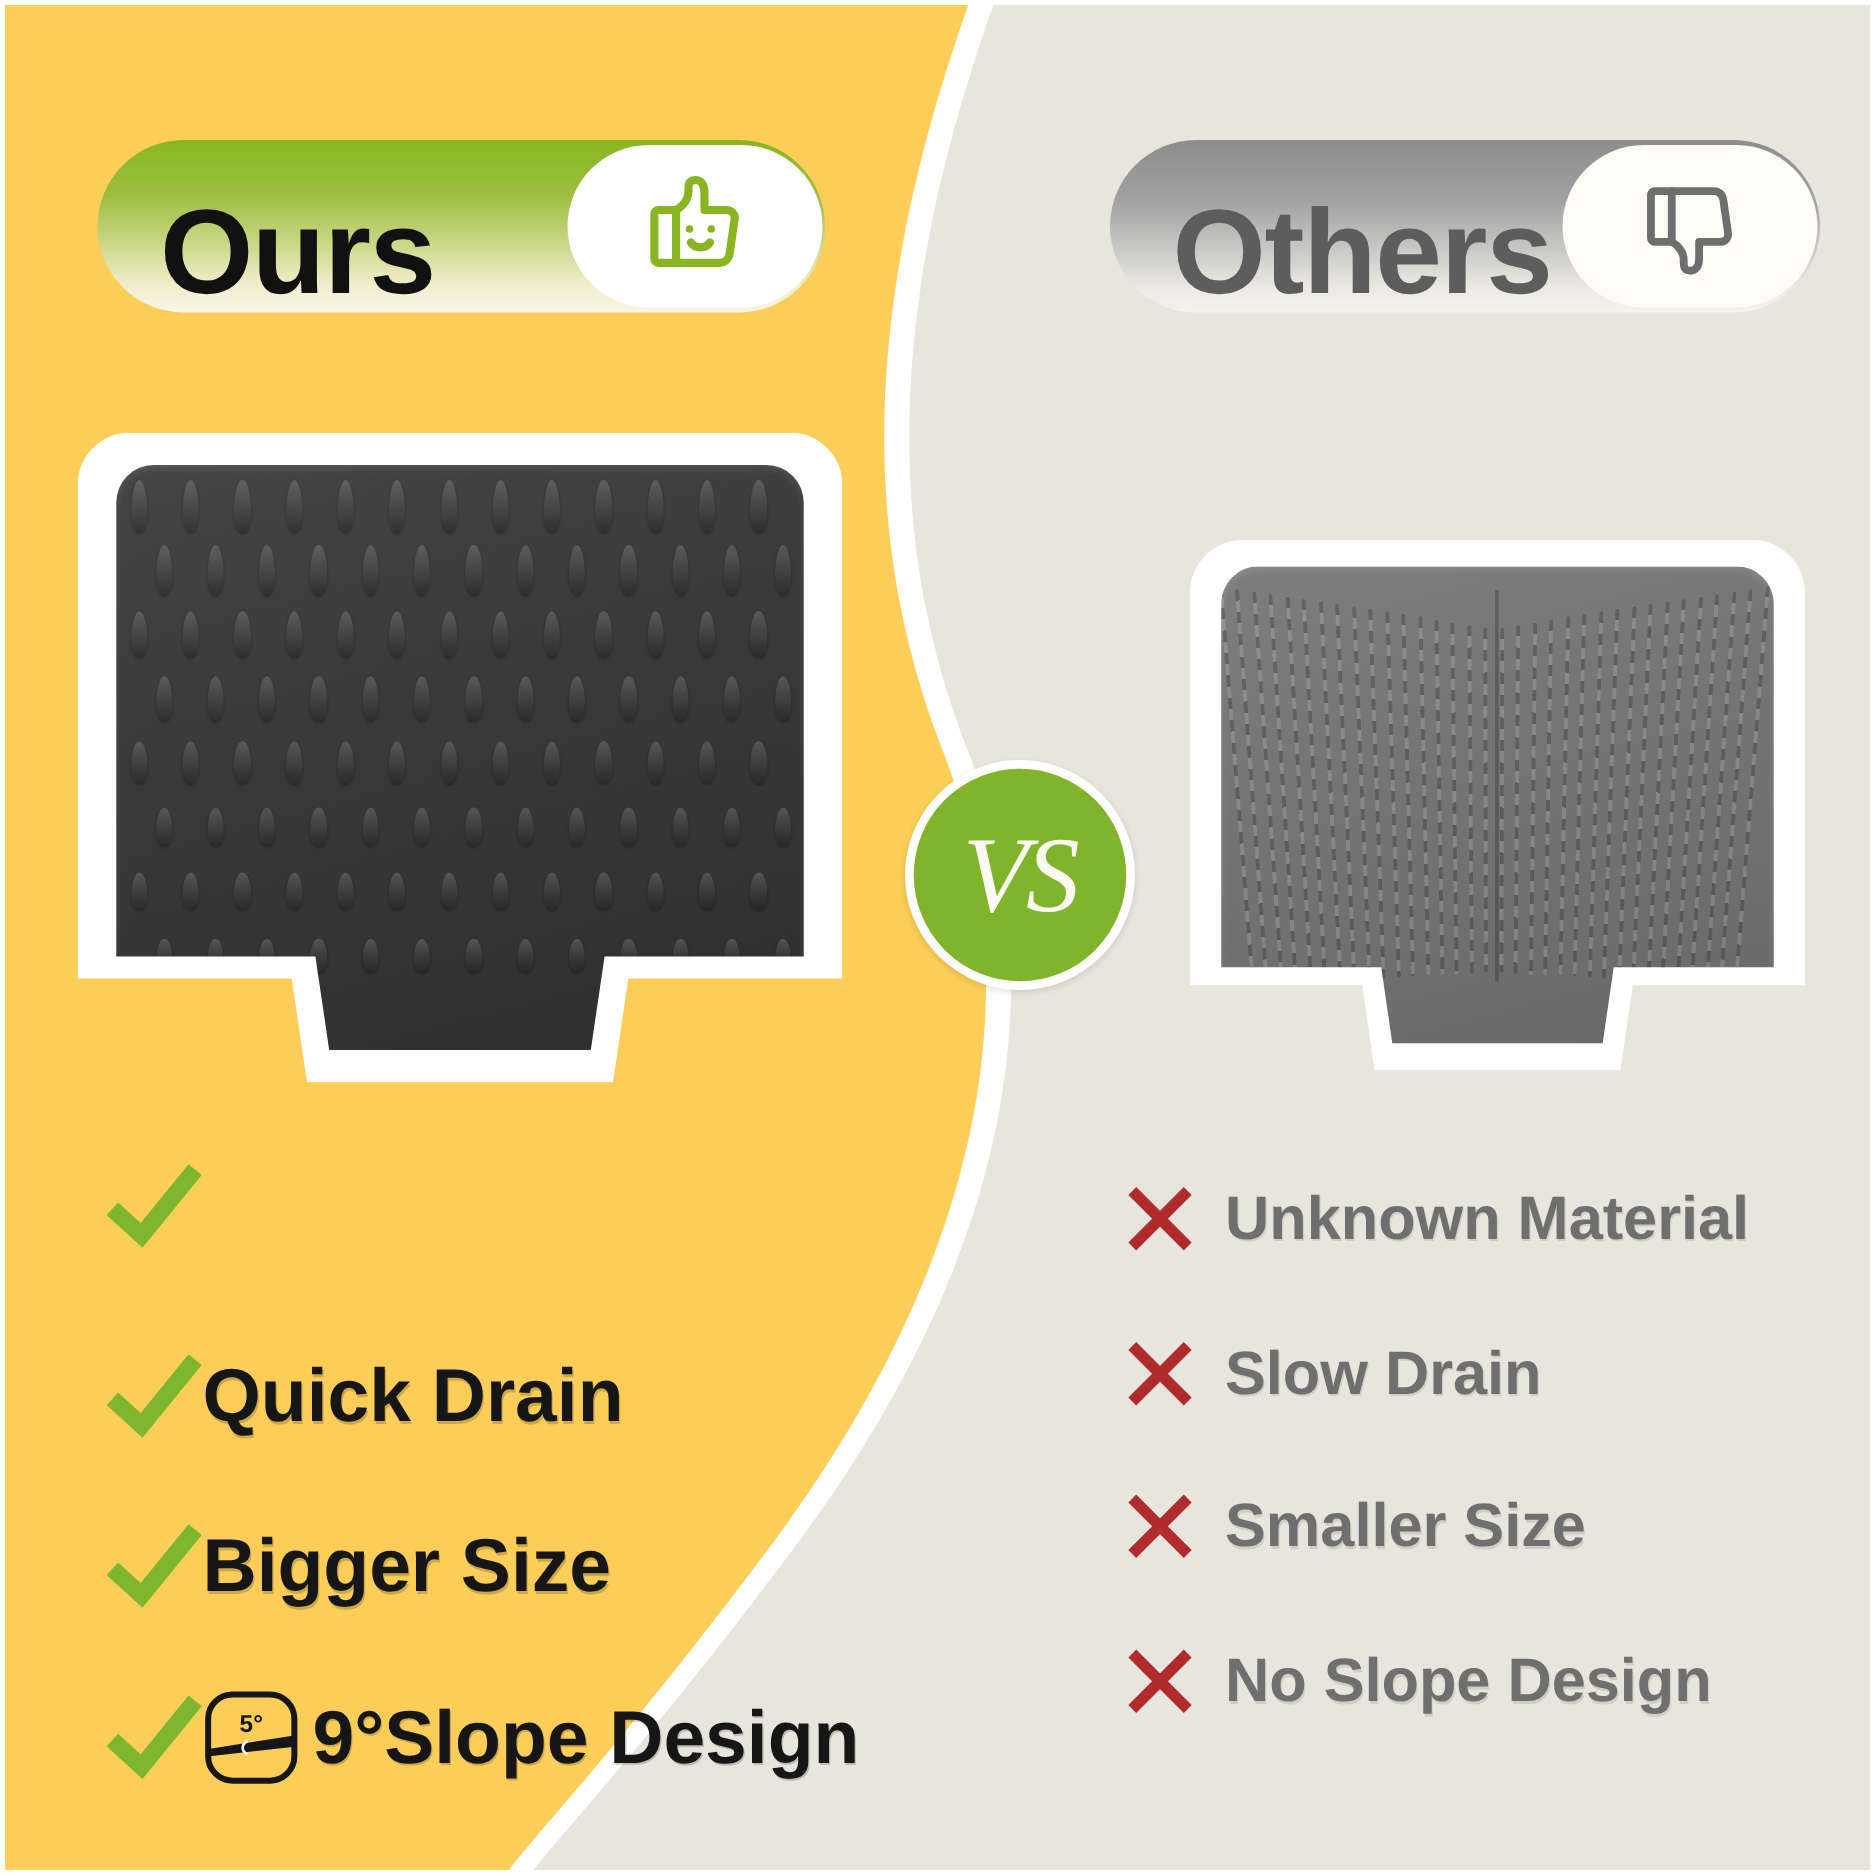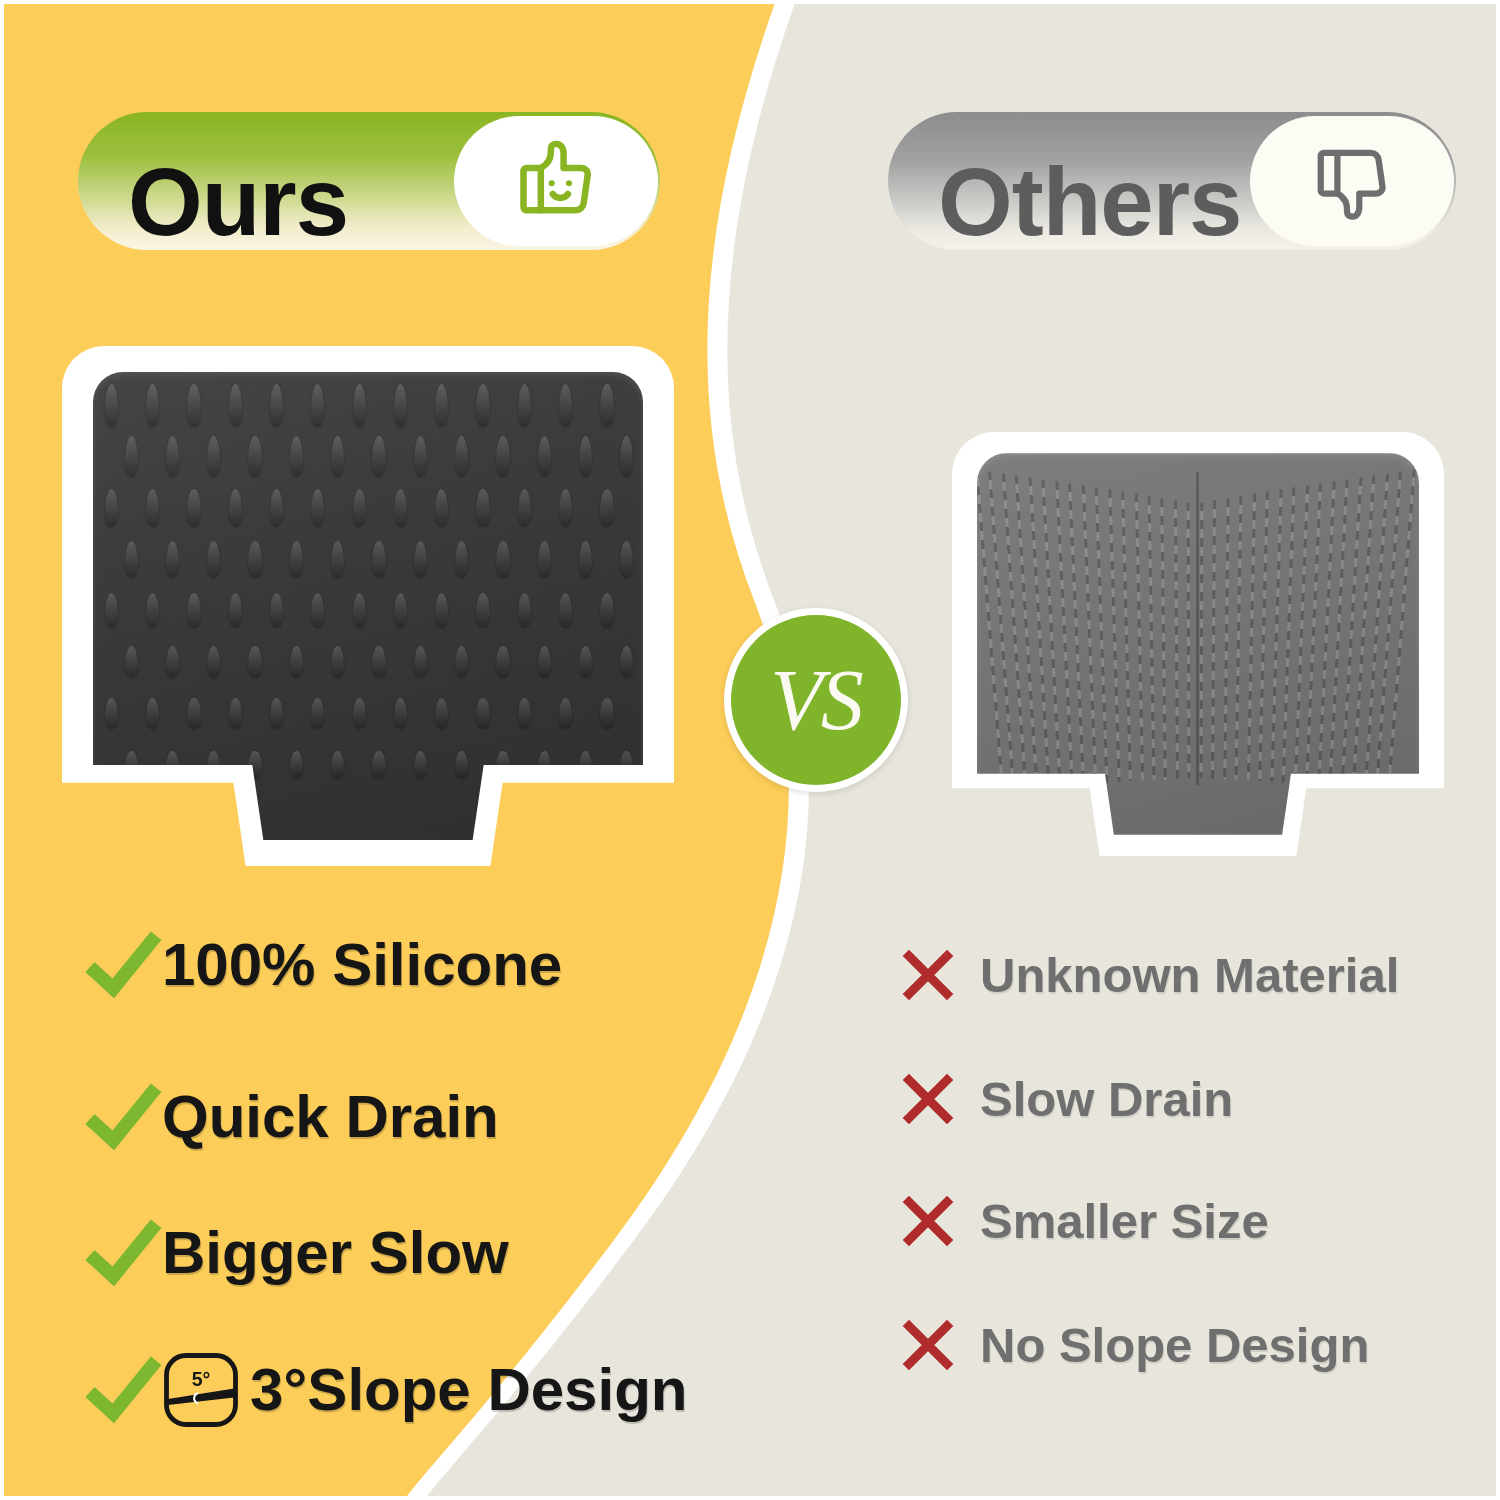--- a/index.html
+++ b/index.html
@@ -362,48 +362,47 @@
   <div class="vs-badge">
     <span class="vs-text">VS</span>
   </div>
 
   <div class="list list-left">
 
     <div class="feat" style="top:0px;">
       <svg class="icon-check" viewBox="0 0 40 38">
         <path d="M3 20 L15 31 L37 4" fill="none" stroke="#7DB72F" stroke-width="7" stroke-linecap="butt" stroke-linejoin="miter"></path>
       </svg>
-      <span class="feat-label">100% Silicone</span>
     </div>
 
     <div class="feat" style="top:152px;">
       <svg class="icon-check" viewBox="0 0 40 38">
         <path d="M3 20 L15 31 L37 4" fill="none" stroke="#7DB72F" stroke-width="7" stroke-linecap="butt" stroke-linejoin="miter"></path>
       </svg>
       <span class="feat-label">Quick Drain</span>
     </div>
 
     <div class="feat" style="top:288px;">
       <svg class="icon-check" viewBox="0 0 40 38">
         <path d="M3 20 L15 31 L37 4" fill="none" stroke="#7DB72F" stroke-width="7" stroke-linecap="butt" stroke-linejoin="miter"></path>
       </svg>
-      <span class="feat-label">Bigger Slow</span>
+      <span class="feat-label">Bigger Size</span>
     </div>
 
     <div class="feat" style="top:424px;">
       <svg class="icon-check" viewBox="0 0 40 38">
         <path d="M3 20 L15 31 L37 4" fill="none" stroke="#7DB72F" stroke-width="7" stroke-linecap="butt" stroke-linejoin="miter"></path>
       </svg>
       <svg class="slope-icon" viewBox="0 0 52 50">
         <rect x="3" y="2" width="46" height="46" rx="13" ry="13" fill="none" stroke="#161616" stroke-width="3.2"></rect>
         <text x="26" y="22" font-family="Liberation Sans, sans-serif" font-size="13" font-weight="bold" fill="#161616" text-anchor="middle">5°</text>
         <path d="M4 31 L48 24 L48 30 L4 35 Z" fill="#161616"></path>
         <path d="M24 27 a5 4 0 0 0 0 7" fill="none" stroke="#ffffff" stroke-width="1.4"></path>
       </svg>
-      <span class="feat-label">3°Slope Design</span>
+      <span class="feat-label">9°Slope Design</span>
     </div>
   </div>
 
   <div class="list list-right">
 
     <div class="feat" style="top:0px;">
       <svg class="icon-x" viewBox="0 0 34 34">
         <path d="M4 4 L30 30 M30 4 L4 30" fill="none" stroke="#B02B2B" stroke-width="5.2" stroke-linecap="butt"></path>
       </svg>
       <span class="feat-label" style="margin-left:22px;">Unknown Material</span>

